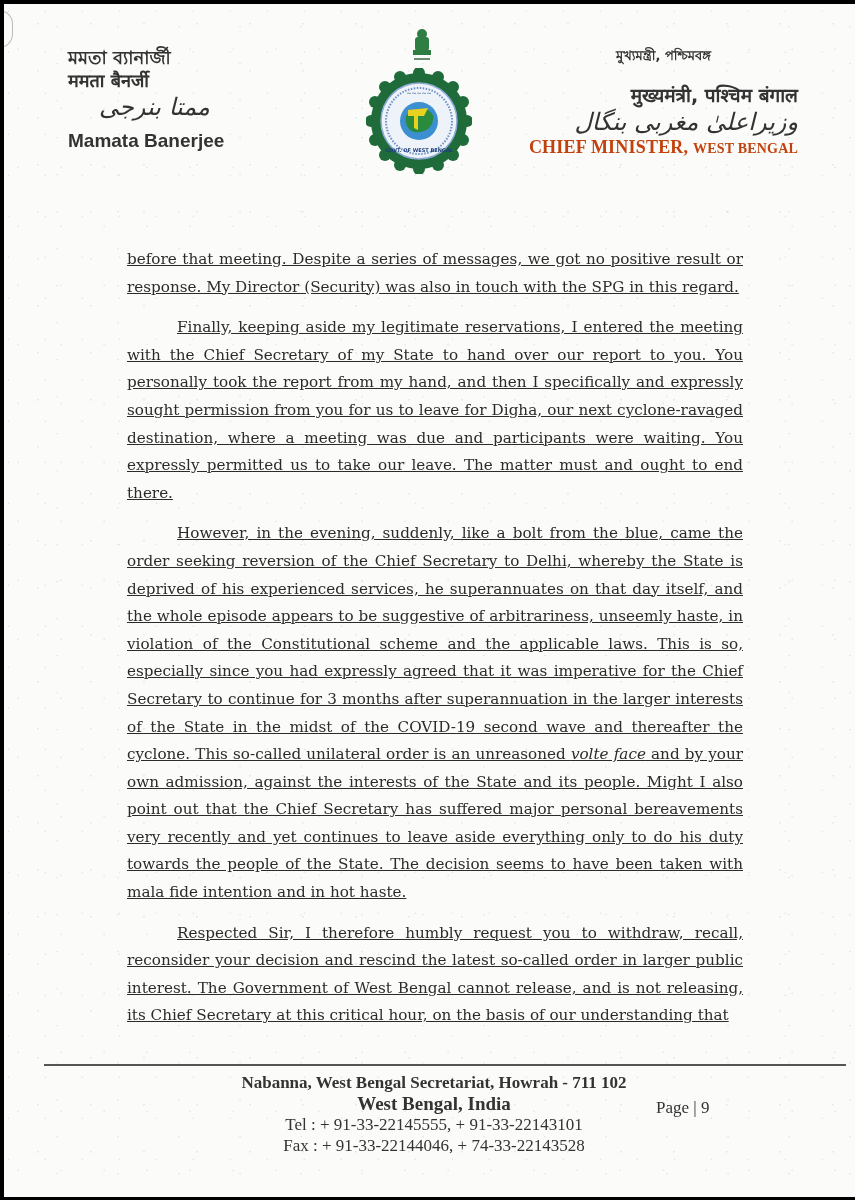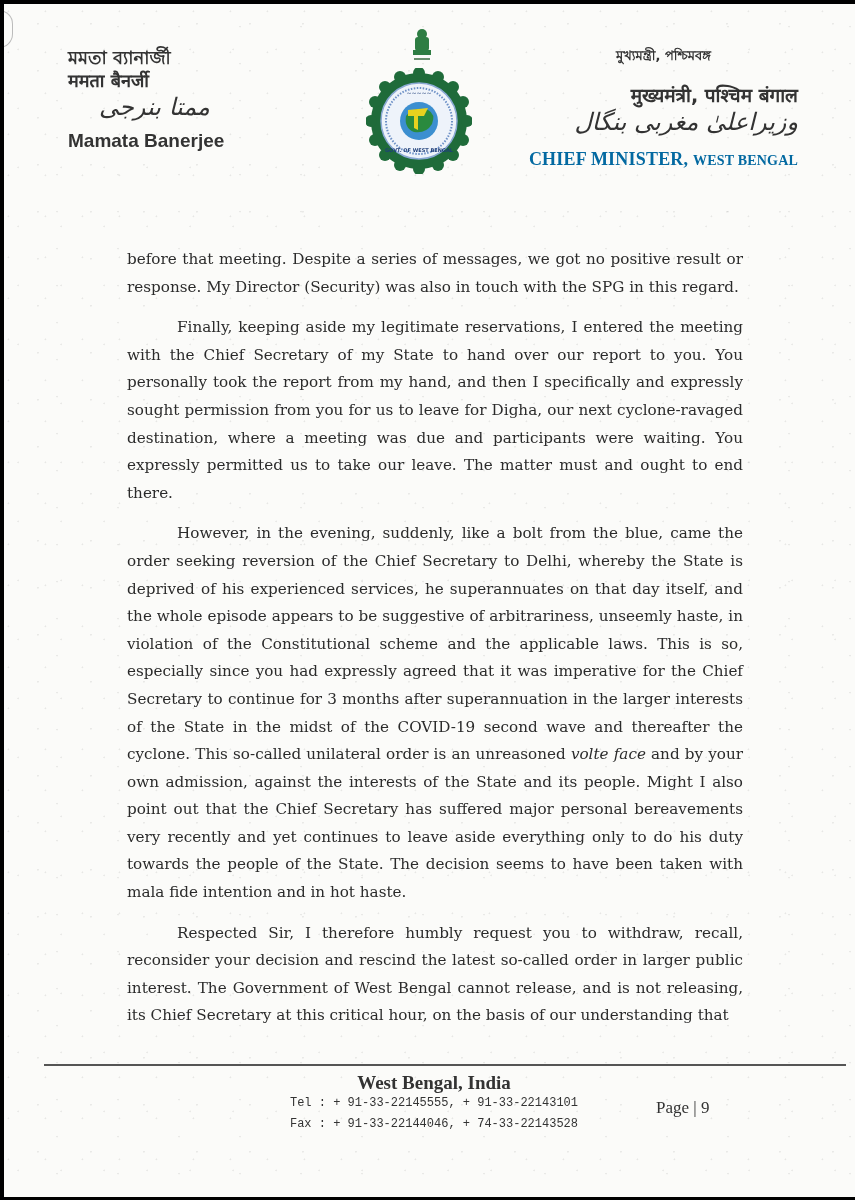--- a/index.html
+++ b/index.html
@@ -32,40 +32,40 @@
     .urdu { font-family: "DejaVu Serif", serif; font-size: 24px; color: #333; line-height: 30px; direction: rtl; text-align: left; font-style: italic; margin-left: 31px; }
     .en-name { font-family: "Liberation Sans", sans-serif; font-size: 19px; font-weight: bold; color: #333; margin-top: 8px; }
     
     .emblem { position: absolute; left: 404px; top: 24px; width: 28px; height: 36px; }
     .seal { position: absolute; left: 362px; top: 64px; width: 106px; height: 106px; }
     
     .hdr-right { position: absolute; right: 72px; top: 40px; text-align: right; }
     .hdr-right .beng { font-size: 13px; text-align: center; }
     .hdr-right .hindi { font-size: 19px; margin-top: 17px; }
     .hdr-right .urdu { text-align: right; direction: rtl; }
-    .title-en { font-family: "Liberation Serif", serif; font-weight: bold; font-size: 18px; color: #0369a1; margin-top: 12px; letter-spacing: 0.2px; }
+    .title-en { font-family: "Liberation Serif", serif; font-weight: bold; font-size: 18px; color: #c2410c; margin-top: 0; letter-spacing: 0.2px; }
     .title-en .sc { font-size: 14px; }
     
     .body {
       position: absolute; left: 123px; top: 242px; width: 616px;
       font-family: "DejaVu Serif", serif; font-size: 15.2px; line-height: 27.6px;
       color: #2b2b2b; text-align: justify;
     }
-    .body p { margin: 0 0 13px 0; }
+    .body p { margin: 0 0 13px 0; text-decoration: underline; }
     .body p.indent { text-indent: 50px; }
     .body em { font-style: italic; }
     
     .footer-rule { position: absolute; left: 40px; right: 24px; top: 1060px; height: 0; border-top: 2px solid #555; }
     .footer {
       position: absolute; left: 160px; width: 540px; top: 1068px; text-align: center;
       font-family: "Liberation Serif", serif; color: #333;
     }
     .footer .l1 { font-size: 17px; font-weight: bold; line-height: 21px; }
     .footer .l2 { font-size: 19px; font-weight: bold; line-height: 21px; }
-    .footer .l3, .footer .l4 { font-size: 12px; line-height: 21px; font-family: Liberation Mono, monospace; }
+    .footer .l3, .footer .l4 { font-size: 17px; line-height: 21px; }
     .page-no { position: absolute; left: 652px; top: 1094px; font-family: "Liberation Serif", serif; font-size: 17px; color: #333; }
   </style>
 </head>
 <body>
 
 <div class="page">
   <div class="left-arc"></div>
 
   <div class="hdr-left">
     <div class="beng">মমতা ব্যানার্জী</div>
@@ -122,18 +122,19 @@
 
   <div class="body">
     <p>before that meeting. Despite a series of messages, we got no positive result or response. My Director (Security) was also in touch with the SPG in this regard.</p>
     <p class="indent">Finally, keeping aside my legitimate reservations, I entered the meeting with the Chief Secretary of my State to hand over our report to you. You personally took the report from my hand, and then I specifically and expressly sought permission from you for us to leave for Digha, our next cyclone-ravaged destination, where a meeting was due and participants were waiting. You expressly permitted us to take our leave. The matter must and ought to end there.</p>
     <p class="indent"><span>However, in the evening, suddenly, like a bolt from the blue, came the order seeking reversion of the Chief Secretary to Delhi, whereby the State is deprived of his experienced services, he superannuates on that day itself, and the whole episode appears to be suggestive of arbitrariness, unseemly haste, in violation of the Constitutional scheme and the applicable laws. This is so, especially since you had expressly agreed that it was imperative for the Chief Secretary to continue for 3 months after superannuation in the larger interests of the State in the midst of the COVID-19 second wave and thereafter the cyclone. This so-called unilateral order is an unreasoned </span><em>volte face</em><span> and by your own admission, against the interests of the State and its people. Might I also point out that the Chief Secretary has suffered major personal bereavements very recently and yet continues to leave aside everything only to do his duty towards the people of the State. The decision seems to have been taken with mala fide intention and in hot haste.</span></p>
     <p class="indent">Respected Sir, I therefore humbly request you to withdraw, recall, reconsider your decision and rescind the latest so-called order in larger public interest.  The Government of West Bengal cannot release, and is not releasing, its Chief Secretary at this critical hour, on the basis of our understanding that</p>
   </div>
 
   <div class="footer-rule"></div>
   <div class="footer">
+    <div class="l1">Nabanna, West Bengal Secretariat, Howrah - 711 102</div>
     <div class="l2">West Bengal, India</div>
     <div class="l3">Tel : + 91-33-22145555, + 91-33-22143101</div>
     <div class="l4">Fax : + 91-33-22144046, + 74-33-22143528</div>
   </div>
   <div class="page-no">Page | 9</div>
 </div>
 
 </body></html>

